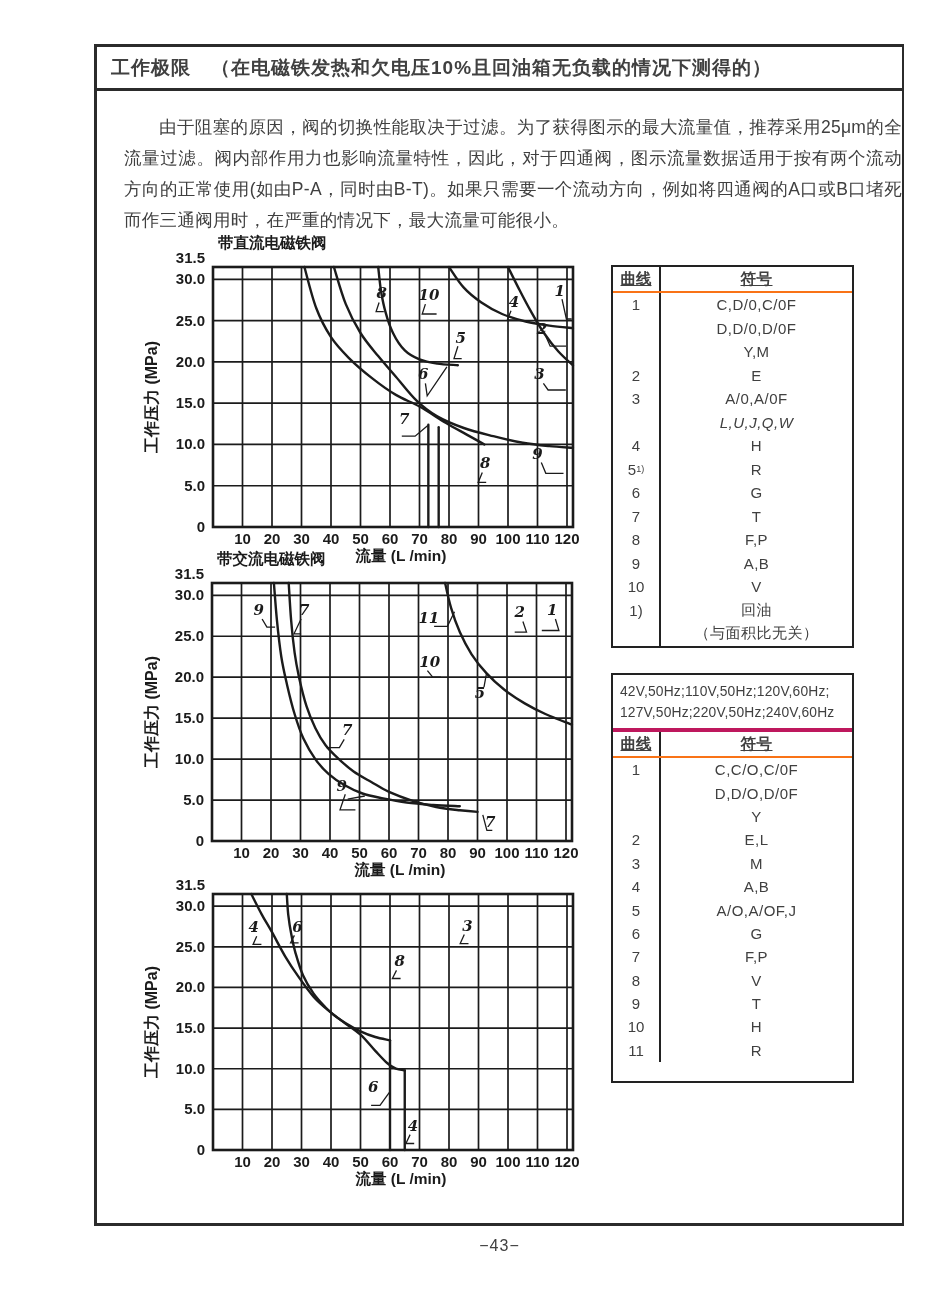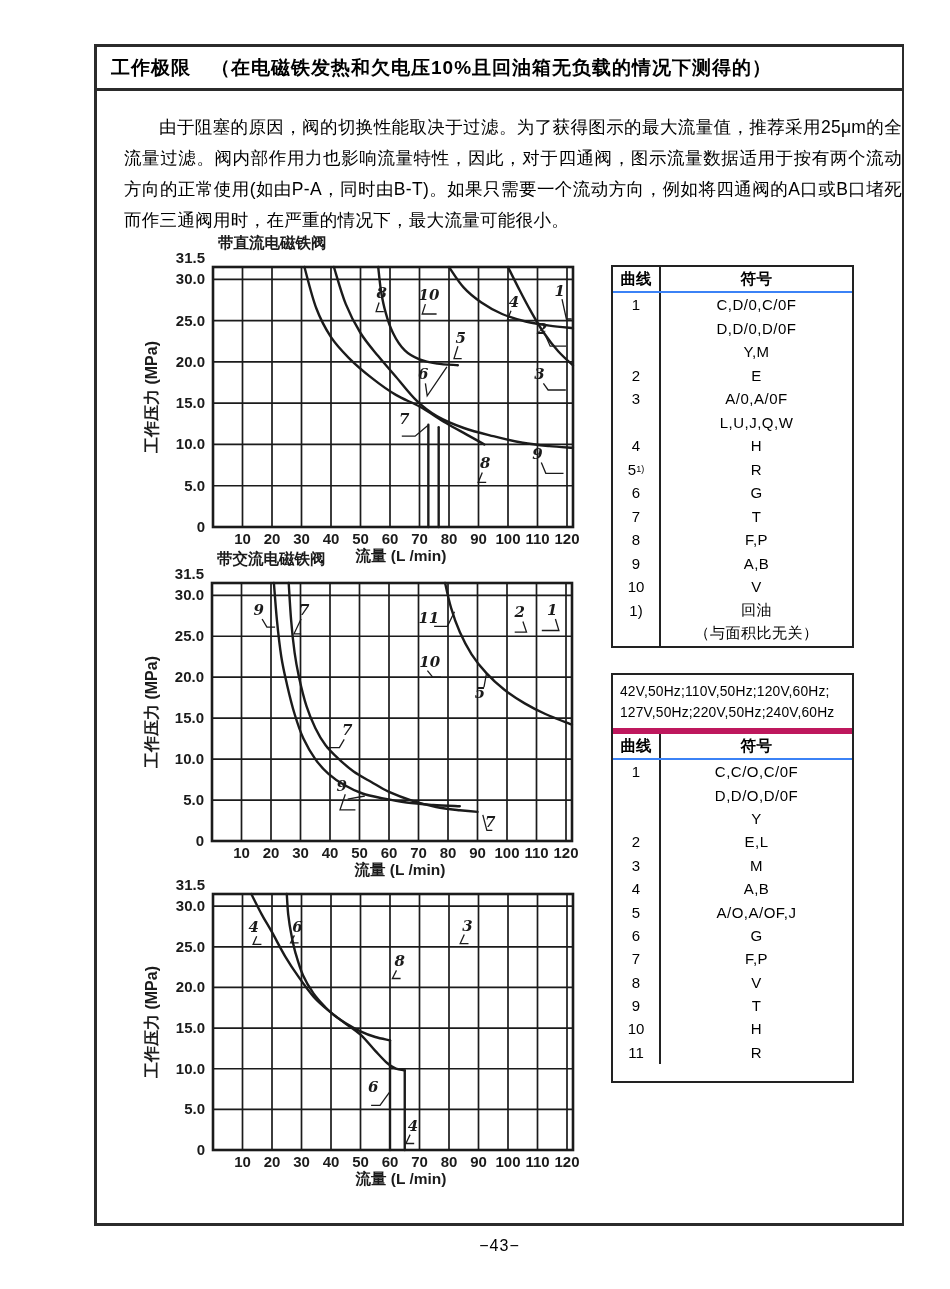--- a/index.html
+++ b/index.html
@@ -1,35 +1,35 @@
 <!DOCTYPE html>
 <html><head>
 <meta charset="utf-8">
 <style>
   html,body{margin:0;padding:0;background:#ffffff;}
   .page{position:relative;width:904px;height:1289px;background:#ffffff;overflow:hidden;
-        font-family:"Liberation Sans","DejaVu Sans",sans-serif;color:#000000;}
+        font-family:"Liberation Sans","DejaVu Sans",sans-serif;color:#404040;}
   .frame{position:absolute;left:94px;top:44px;width:811px;height:1182px;
          border:3px solid #2b2b2b;box-sizing:border-box;}
   .titlebar{position:absolute;left:94px;top:44px;width:811px;height:47px;
             border:3px solid #2b2b2b;border-bottom:3px solid #2b2b2b;box-sizing:border-box;
             display:flex;align-items:center;}
   .title-text{font-size:19px;font-weight:bold;padding-left:14px;letter-spacing:1px;}
   .intro{position:absolute;left:112px;top:100px;width:778px;margin:12px;
          font-size:17.5px;line-height:31px;text-align:justify;text-indent:2em;letter-spacing:.3px;}
   svg.chart{position:absolute;}
   .ctable{position:absolute;border:2px solid #222;box-sizing:border-box;background:#fff;}
-  .ct-header{display:flex;border-bottom:2px solid #3b82f6;box-sizing:border-box;
-             font-size:15.5px;font-weight:600;}
+  .ct-header{display:flex;border-bottom:2px solid #f97316;box-sizing:border-box;
+             font-size:15.5px;font-weight:600;text-decoration:underline;}
   .ct-row{display:flex;box-sizing:border-box;font-size:15px;}
   .ct-c1{width:46px;display:flex;align-items:center;justify-content:center;box-sizing:border-box;}
   .ct-c2{flex:1;border-left:2px solid #222;display:flex;align-items:center;justify-content:center;
          box-sizing:border-box;letter-spacing:.5px;}
   .ct-c1 sup{font-size:9px;line-height:0;}
-  .volt{border-bottom:6px solid #be185d;box-sizing:border-box;font-size:13.8px;line-height:21px;
+  .volt{border-bottom:4px solid #be185d;box-sizing:border-box;font-size:13.8px;line-height:21px;
         padding:6px 4px 5px 7px;white-space:pre-line;letter-spacing:.2px;}
   .pagenum{position:absolute;left:94px;top:1237px;width:811px;text-align:center;
            font-size:16px;letter-spacing:1px;}
 </style>
 </head>
 <body>
 
 <div class="page">
   <div class="frame"></div>
   <div class="titlebar">
@@ -280,21 +280,21 @@
         <div class="ct-c2">Y,M</div>
       </div>
       <div class="ct-row" style="height: 23.53px;">
         <div class="ct-c1">2</div>
         <div class="ct-c2">E</div>
       </div>
       <div class="ct-row" style="height: 23.53px;">
         <div class="ct-c1">3</div>
         <div class="ct-c2">A/0,A/0F</div>
       </div>
-      <div class="ct-row" style="height: 23.53px;">
+      <div class="ct-row" style="height: 23.53px; font-style: italic;">
         <div class="ct-c1"></div>
         <div class="ct-c2">L,U,J,Q,W</div>
       </div>
       <div class="ct-row" style="height: 23.53px;">
         <div class="ct-c1">4</div>
         <div class="ct-c2">H</div>
       </div>
       <div class="ct-row" style="height: 23.53px;">
         <div class="ct-c1">5<sup>1)</sup></div>
         <div class="ct-c2">R</div>

